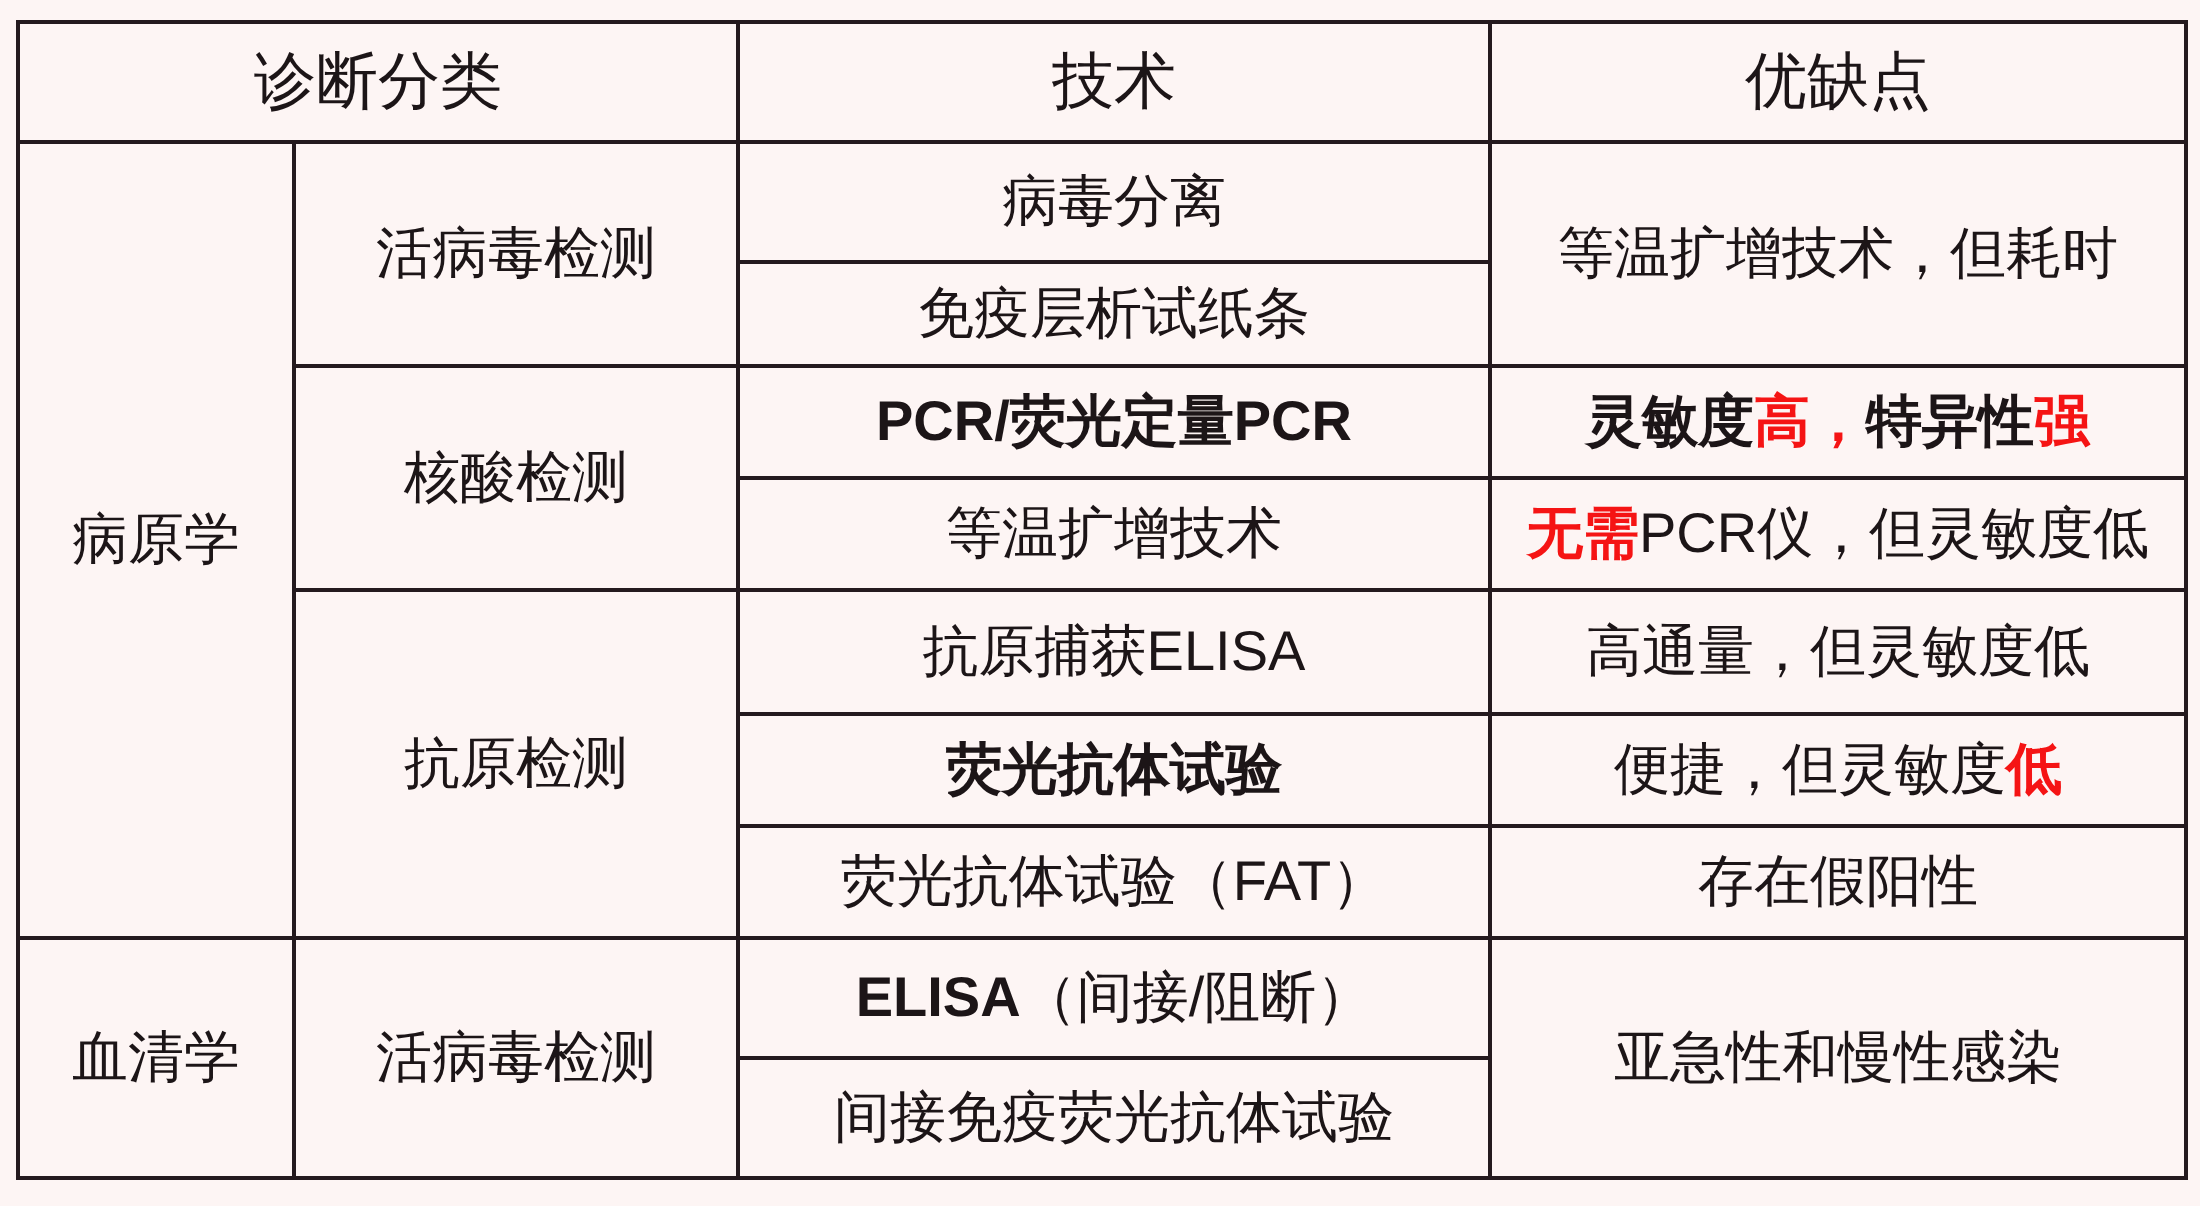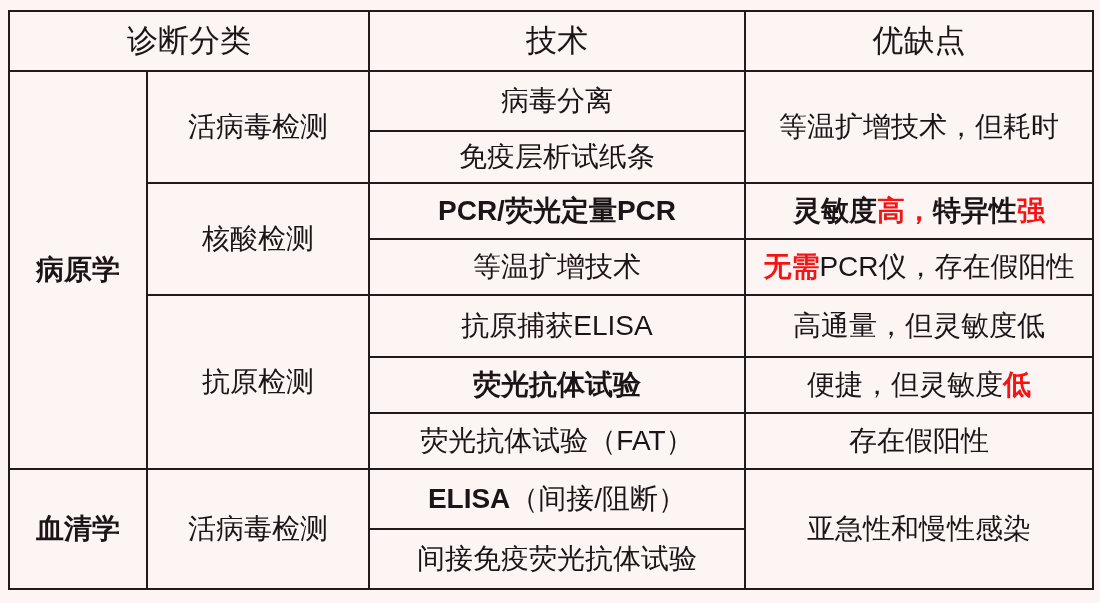--- a/index.html
+++ b/index.html
@@ -29,21 +29,21 @@
     padding: 0 6px;
     overflow: hidden;
     white-space: nowrap;
   }
   .diag th {
     font-size: 31px;
     font-weight: normal;
   }
   .cat {
     font-size: 30px;
-    font-weight: bold;
+    font-weight: normal;
   }
   .bold { font-weight: bold; text-align: right; }
   .red  { color: var(--highlight_red, #f41414); }
   
   tr.rh-head { height: 60px; }
   tr.rh-1 { height: 60px; }
   tr.rh-2 { height: 52px; }
   tr.rh-3 { height: 56px; margin-top: 11px; }
   tr.rh-4 { height: 56px; border-radius: 15px; }
   tr.rh-5 { height: 62px; }
@@ -82,21 +82,21 @@
   </tr>
 
   <tr class="rh-3">
     <td rowspan="2">核酸检测</td>
     <td class="bold red">PCR/荧光定量PCR</td>
     <td class="bold"><span>灵敏度</span><span class="red">高，</span><span>特异性</span><span class="red">强</span></td>
   </tr>
 
   <tr class="rh-4">
     <td>等温扩增技术</td>
-    <td><span class="bold red">无需</span><span>PCR仪，存在假阳性</span></td>
+    <td><span class="bold red">无需</span><span>PCR仪，但灵敏度低</span></td>
   </tr>
 
   <tr class="rh-5">
     <td rowspan="3">抗原检测</td>
     <td>抗原捕获ELISA</td>
     <td>高通量，但灵敏度低</td>
   </tr>
 
   <tr class="rh-6">
     <td class="bold red">荧光抗体试验</td>

